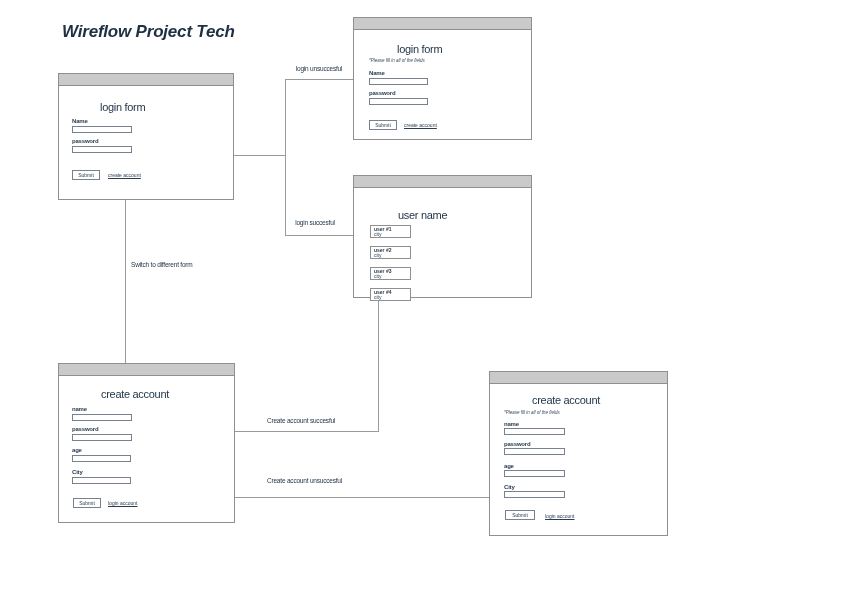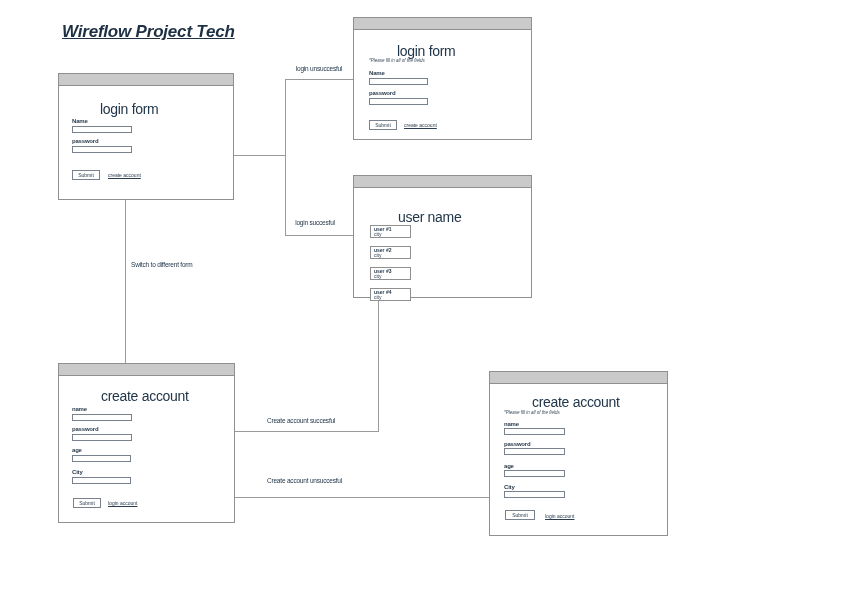--- a/index.html
+++ b/index.html
@@ -12,21 +12,21 @@
     letter-spacing:-0.2px; color:#1d3044;
   }
   .frame {
     position:absolute; background:#ffffff; border:1px solid #8f8f8f; box-sizing:border-box;
   }
   .titlebar {
     position:absolute; left:0; top:0; right:0; height:11px;
     background:#cacaca; border-bottom:1px solid #8f8f8f;
   }
   .fbody { position:absolute; left:0; top:12px; right:0; bottom:0; }
-  .fheading { position:absolute; font-size:14px; letter-spacing:-0.3px; color:#22364a; white-space:nowrap;padding-left:28px; }
+  .fheading { position:absolute; font-size:11px; letter-spacing:-0.3px; color:#22364a; white-space:nowrap;padding-left:28px; }
   .fnote { position:absolute; font-size:4.5px; font-style:italic; color:#3a4c5e; white-space:nowrap; }
   .flabel { position:absolute; font-size:6px; font-weight:bold; letter-spacing:-0.2px; color:#2a3c4e; white-space:nowrap; }
   .finput {
     position:absolute; box-sizing:border-box; background:#ffffff;
     border:1px solid #77828e; padding:0; font-size:5px; outline:none;
   }
   .fbtn {
     position:absolute; box-sizing:border-box; background:#ffffff; border:1px solid #77828e;
     font-size:5px; color:#2a3c4e; text-align:center; line-height:8px; cursor:pointer;
     font-family:"Liberation Sans", sans-serif; padding:0;
@@ -44,21 +44,21 @@
   .hline, .vline { position:absolute; background:#9a9a9a; }
   .hline { height:1px; }
   .vline { width:1px; }
   .clabel { position:absolute; font-size:6.5px; letter-spacing:-0.2px; color:#22364a; white-space:nowrap; }
 </style>
 </head>
 <body>
 
 <div id="canvas">
 
-  <div class="diagram-title" style="left:62px; top:22px;text-decoration:underline;">Wireflow Project Tech</div>
+  <div class="diagram-title" style="left:62px; top:22px;">Wireflow Project Tech</div>
 
   <div class="hline" style="left:234px; top:155px; width:52px;"></div>
   <div class="vline" style="left:285px; top:79px; height:157px;"></div>
   <div class="hline" style="left:285px; top:79px; width:68px;"></div>
   <div class="hline" style="left:285px; top:235px; width:68px;"></div>
   <div class="vline" style="left:125px; top:178px; height:185px;"></div>
   <div class="hline" style="left:235px; top:431px; width:143px;"></div>
   <div class="vline" style="left:378px; top:298px; height:134px;"></div>
   <div class="hline" style="left:235px; top:497px; width:254px;"></div>
 

